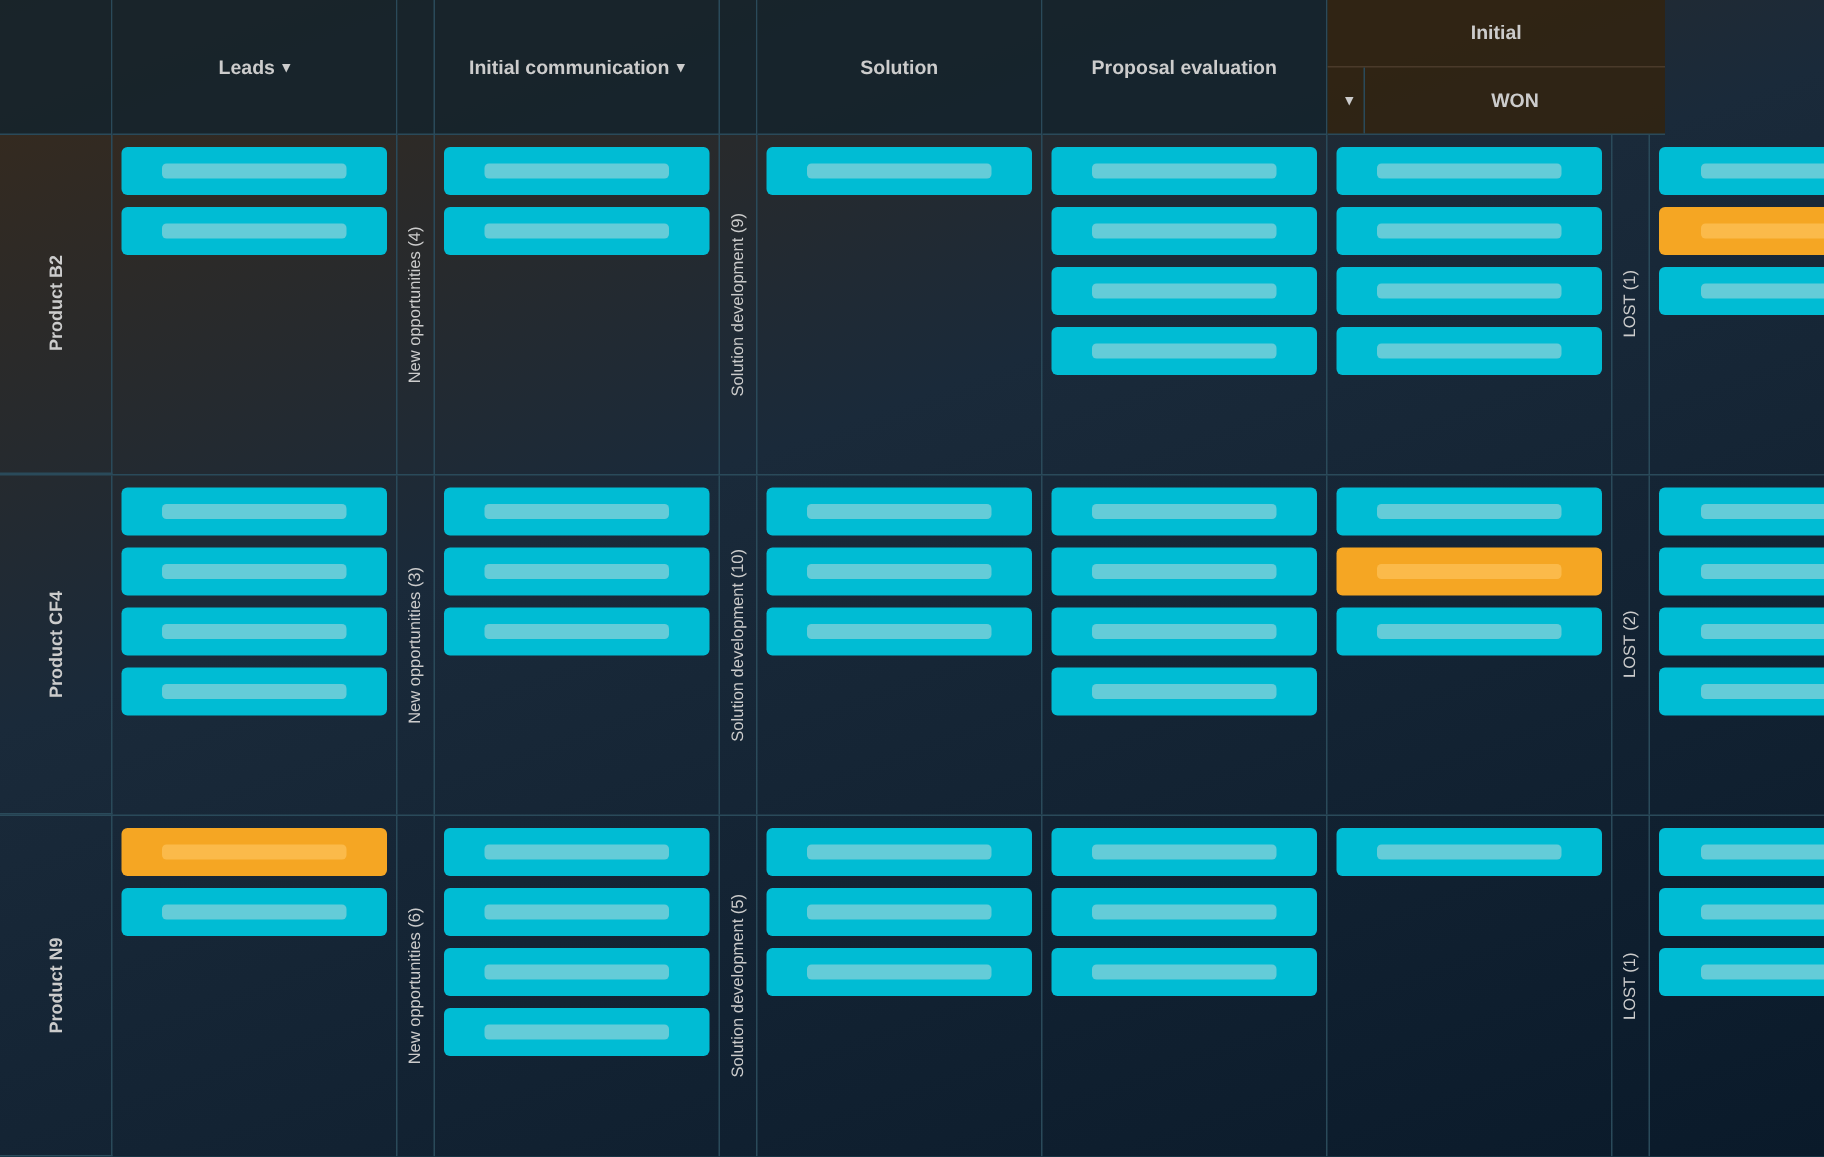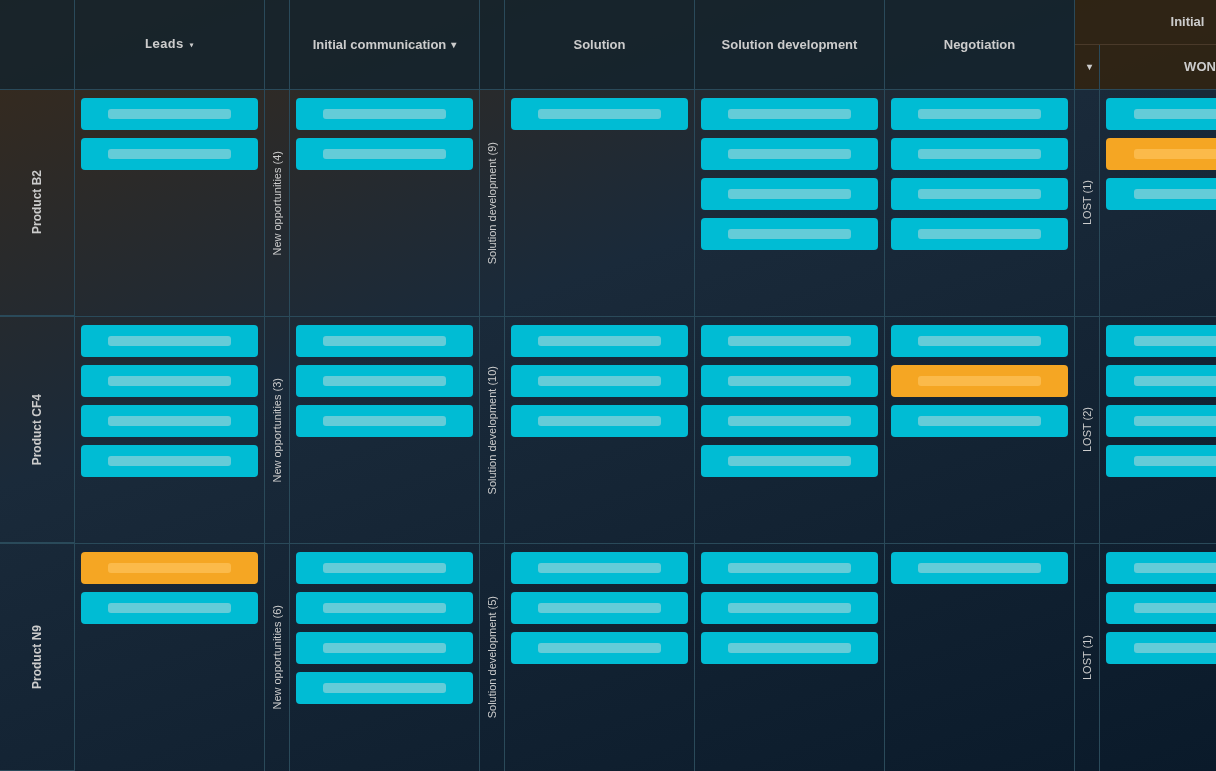--- a/index.html
+++ b/index.html
@@ -126,21 +126,21 @@
       justify-content: center;
       border-right: 1px solid #2a4a5a;
       border-bottom: 1px solid #2a4a5a;
       color: #ccc;
       font-size: 13px;
       font-weight: 600;
       background: rgba(20, 35, 45, 0.85);
     }
 
     .h-cell.row-label { width: 75px; min-width: 75px; }
-    .h-cell.leads-h { width: 190px; min-width: 190px; font-family: Liberation Mono, monospace; }
+    .h-cell.leads-h { width: 190px; min-width: 190px; }
     .h-cell.narrow-h { width: 25px; min-width: 25px; }
     .h-cell.initial-h { width: 190px; min-width: 190px; text-align: right; }
     .h-cell.proposal-h { width: 190px; min-width: 190px; }
     .h-cell.solution-h { width: 190px; min-width: 190px; }
     .h-cell.negotiation-h { width: 190px; min-width: 190px; }
     .h-cell.closed-top {
       width: 225px;
       min-width: 225px;
       flex-direction: column;
       padding: 0;
@@ -203,24 +203,21 @@
     <div class="h-cell narrow-h"></div>
     <div class="h-cell initial-h">
       <span>Initial communication</span>
       <span class="chevron-down">▾</span>
     </div>
     <div class="h-cell narrow-h"></div>
     <div class="h-cell proposal-h">
       <span>Solution</span>
     </div>
     <div class="h-cell solution-h">
-      <span>Solution development</span>
-    </div>
-    <div class="h-cell negotiation-h">
-      <span>Negotiation</span>
+      <span>Proposal evaluation</span>
     </div>
     <div class="h-cell closed-top">
       <div class="closed-top-label">
         <span>Initial</span>
       </div>
       <div class="closed-bottom">
         <div class="lost-bottom-h">
           <span class="chevron-down">▾</span>
         </div>
         <div class="won-bottom-h">

